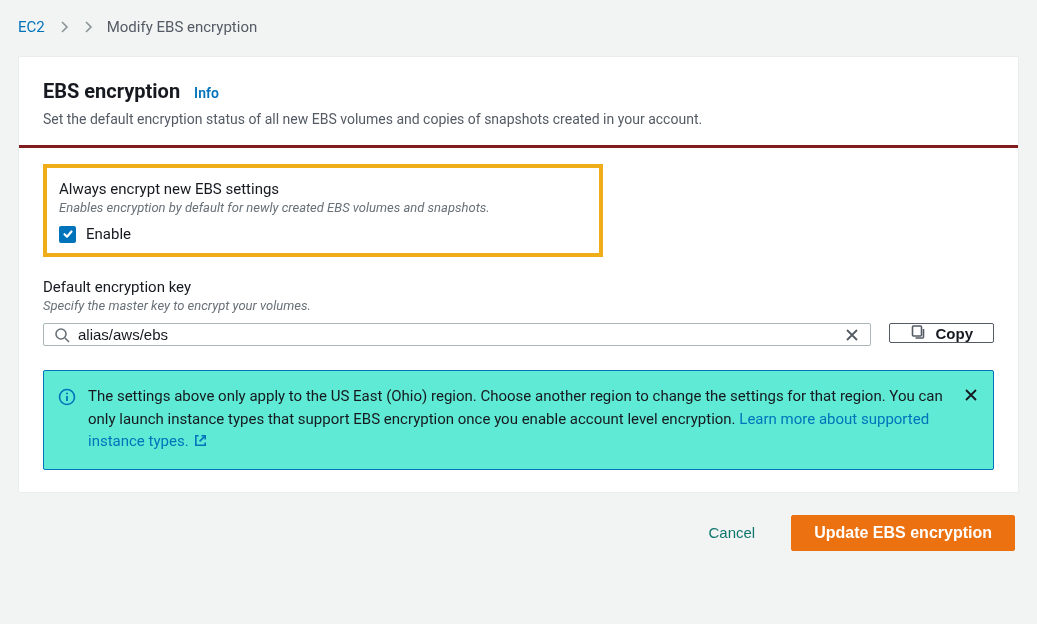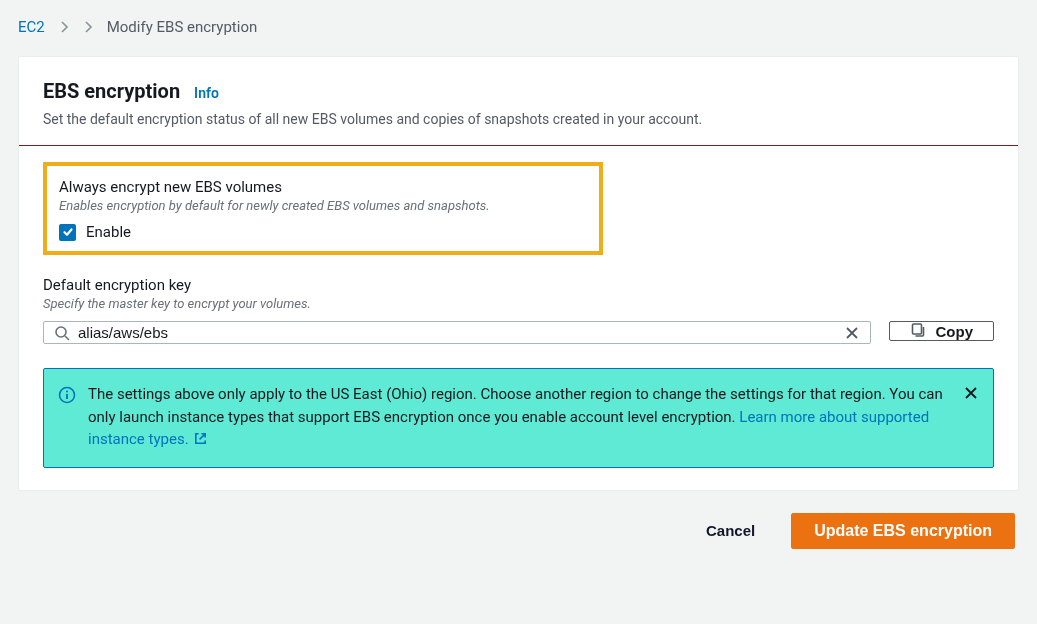--- a/index.html
+++ b/index.html
@@ -22,21 +22,21 @@
   .breadcrumb .chev { color: #879596; display:inline-flex; }
   .breadcrumb .current { color: #545b64; }
   .panel {
     background: #fff;
     border: 1px solid #eaeded;
     border-radius: 2px;
     margin-bottom: 22px;
   }
   .panel-header {
     padding: 22px 24px 18px 24px;
-    border-bottom: 1px solid #7f1d1d;
+    border-bottom: 3px solid #7f1d1d;
   }
   .panel-title-row { display: flex; align-items: baseline; gap: 14px; margin-bottom: 8px;}
   .panel-title { font-size: 20px; font-weight: 700; color: #16191f; }
   .info-link { color: #0073bb; font-size: 14px; font-weight: 600; cursor: pointer; }
   .panel-desc { color: #545b64; font-size: 14px; }
   .panel-body { padding: 16px 24px 22px 24px; }
   .highlight-box {
     border: 4px solid #f0ad1a;
     padding: 12px 12px 10px 12px;
     width: 560px;
@@ -80,22 +80,22 @@
   .info-banner .icon { color: #0073bb; flex: 0 0 auto; margin-top: 3px;}
   .info-banner .text { flex: 1; font-size: 15px; line-height: 1.5; color: #16191f; }
   .info-banner .text a { color: #0073bb; text-decoration: none; }
   .info-banner .close { color: #16191f; cursor: pointer; margin-left: 6px; margin-top:2px;}
   .ext-icon { display:inline-flex; vertical-align: -2px; margin-left: 4px; color:#0073bb;}
   .footer-actions {
     display: flex; justify-content: flex-end; gap: 20px; align-items: center;
     padding-right: 4px;
   }
   .btn-cancel {
-    background: transparent; border: none; font-size: 15px; color: #0f172a;
-    font-weight: 700; cursor: pointer; padding: 8px 16px;
+    background: transparent; border: none; font-size: 15px; color: #0f766e;
+    font-weight: 400; cursor: pointer; padding: 8px 16px;
   }
   .btn-primary {
     background: #ec7211; color: #fff; border: 1px solid #ec7211; border-radius: 2px;
     font-size: 16px; font-weight: 700; padding: 8px 22px; cursor: pointer;
   }
 </style>
 </head>
 <body>
 
 <div class="breadcrumb">
@@ -118,21 +118,21 @@
     <div class="panel-title-row">
       <span class="panel-title">EBS encryption</span>
       <span class="info-link">Info</span>
     </div>
     <div class="panel-desc">Set the default encryption status of all new EBS volumes and copies of snapshots created in your account.</div>
   </div>
 
   <div class="panel-body">
 
     <div class="highlight-box">
-      <div class="field-title">Always encrypt new EBS volumes</div>
+      <div class="field-title">Always encrypt new EBS settings</div>
       <div class="field-desc">Enables encryption by default for newly created EBS volumes and snapshots.</div>
       <div class="cb-row">
         <span class="cb">
           <svg width="12" height="12" viewBox="0 0 12 12">
               <path d="M2.5 6.2 L5 8.7 L9.5 3.5"></path>
             </svg>
         </span>
         <span class="cb-label">Enable</span>
       </div>
     </div>

